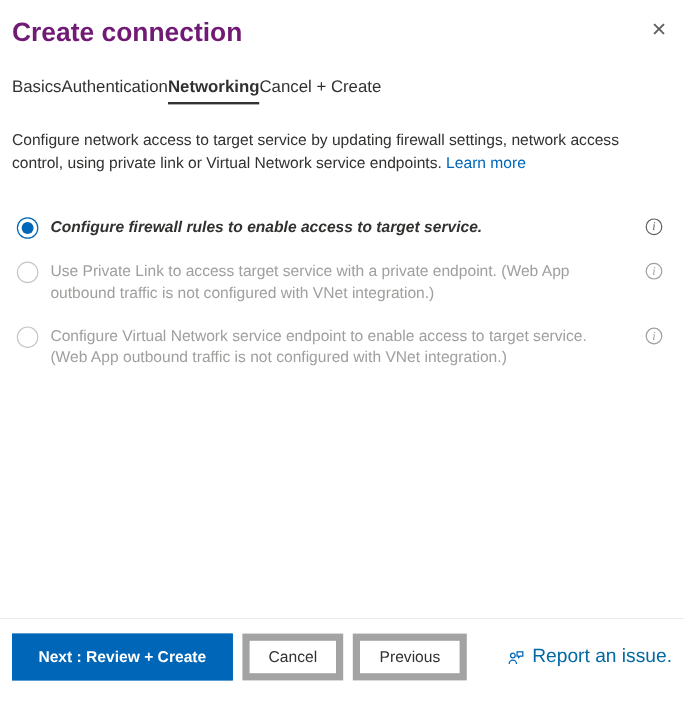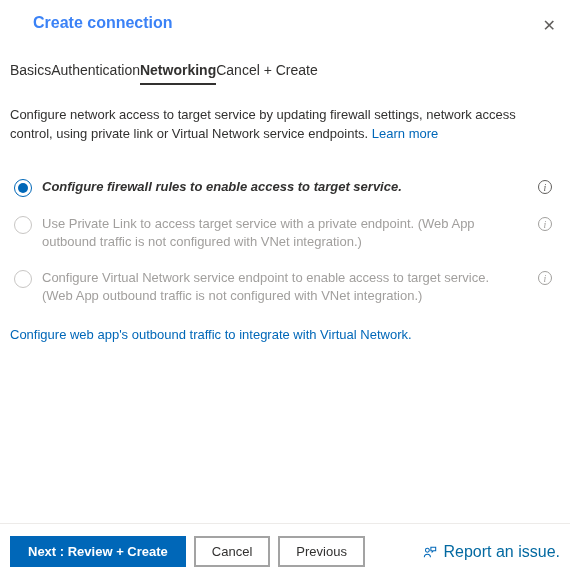--- a/index.html
+++ b/index.html
@@ -14,24 +14,23 @@
     background: #fff;
   }
   .panel { padding: 10px 10px 0 10px; }
   .header {
     display: flex;
     justify-content: space-between;
     align-items: flex-start;
     padding: 4px 0 18px 0;
   }
   .title {
-    font-size: 16px;
+    font-size: 22px;
     font-weight: 600;
-    color: #3b82f6;
-    margin-left: 23px;
+    color: #701a75;
   }
   .close {
     font-size: 16px;
     color: #605e5c;
     cursor: pointer;
     padding: 4px;
     line-height: 1;
   }
   .tabs {
     display: flex;
@@ -133,21 +132,21 @@
     border-top: 1px solid #edebe9;
     padding: 12px 10px 18px 10px;
     display: flex;
     align-items: center;
     gap: 8px;
   }
   .btn {
     font-size: 13px;
     padding: 6px 16px;
     cursor: pointer;
-    border: 2px solid #a3a3a3;
+    border: 6px solid #a3a3a3;
     background: #fff;
     color: #323130;
   }
   .btn.primary {
     background: #0067b8;
     border-color: #0067b8;
     color: #fff;
     font-weight: 600;
   }
   .footer-spacer { flex: 1; }
@@ -196,21 +195,20 @@
     </div>
 
     <div class="radio-row">
       <div class="radio disabled"></div>
       <div class="radio-label disabled">Configure Virtual Network service endpoint to enable access to target service. (Web App outbound traffic is not configured with VNet integration.)</div>
       <div class="info-icon muted">i</div>
     </div>
 
   </div>
 
-  <div class="outbound-link">Configure web app's outbound traffic to integrate with Virtual Network.</div>
 </div>
 
 <div class="footer">
   <button class="btn primary">Next : Review + Create</button>
   <button class="btn">Cancel</button>
   <button class="btn">Previous</button>
   <div class="footer-spacer"></div>
   <div class="report">
     <svg viewBox="0 0 16 16">
       <circle cx="5" cy="6" r="2.2" fill="none" stroke="#0067b8" stroke-width="1.2"></circle>

